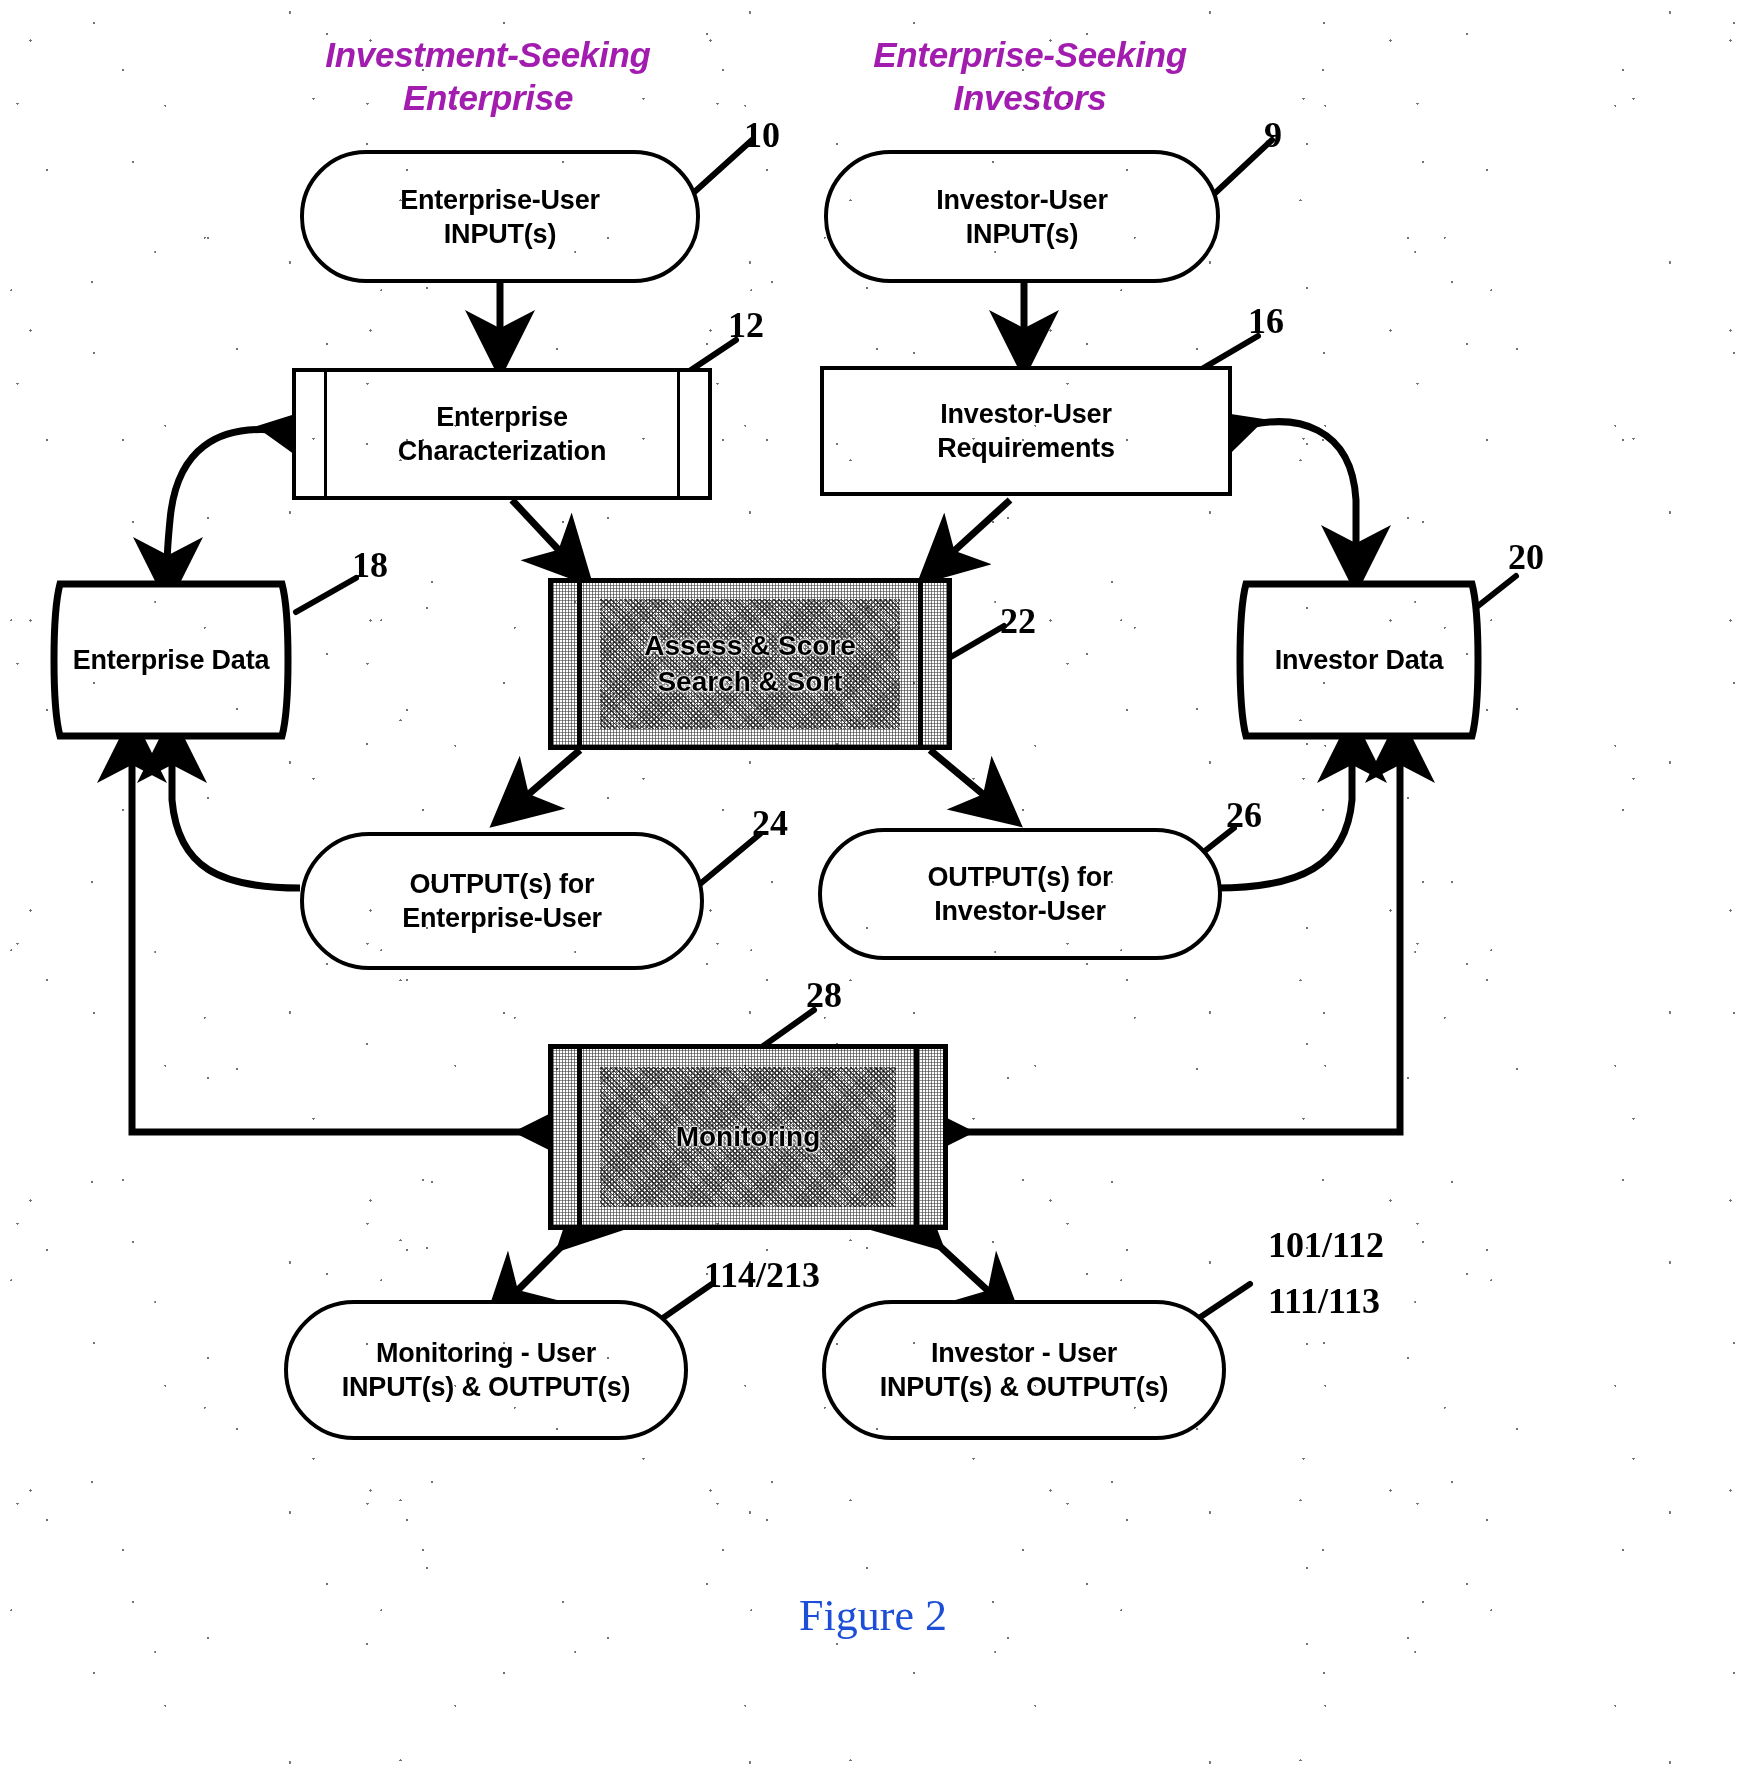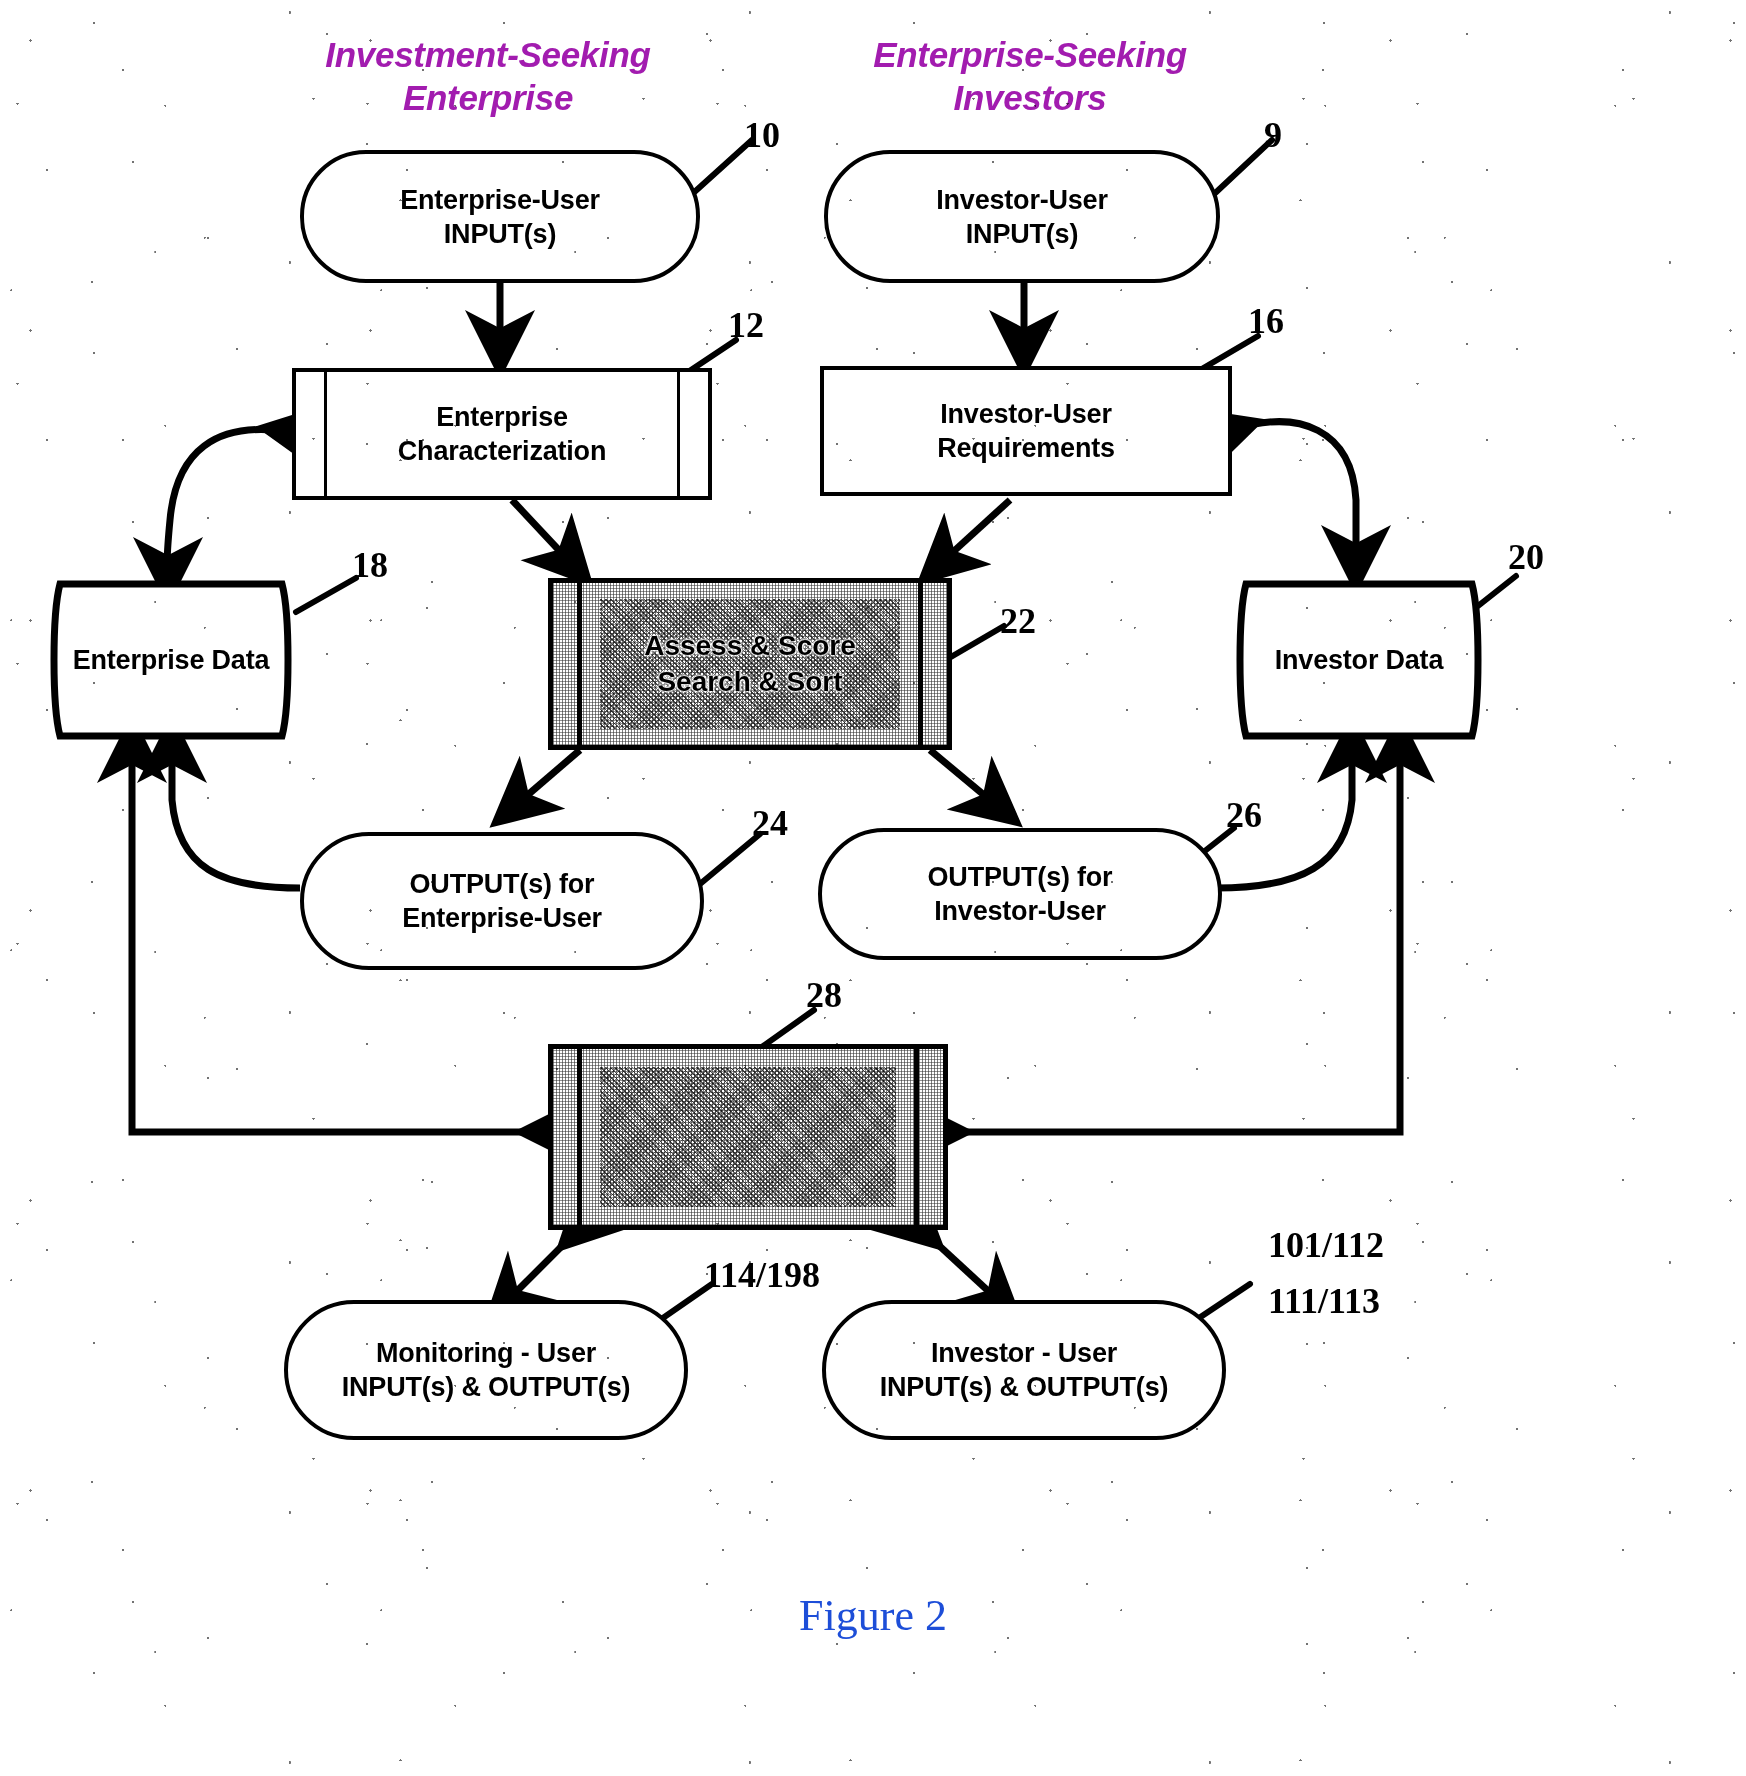--- a/index.html
+++ b/index.html
@@ -247,30 +247,33 @@
       <div>Investor-User</div>
     </div>
   </div>
   <div class="num" style="left:1226px;top:792px;">26</div>
 
   <div class="proc" style="left:548px;top:1044px;width:400px;height:186px;">
     <div class="tex"></div>
     <div class="texcore"></div>
     <div class="sbar" style="left:24px;"></div>
     <div class="sbar" style="right:24px;"></div>
+    <div class="lbl">
+      <div>Monitoring</div>
+    </div>
   </div>
   <div class="num" style="left:806px;top:972px;">28</div>
 
   <div class="stadium" style="left:284px;top:1300px;width:404px;height:140px;border-radius:70px;">
     <div class="ntxt">
       <div>Monitoring - User</div>
       <div>INPUT(s) &amp; OUTPUT(s)</div>
     </div>
   </div>
-  <div class="num" style="left:704px;top:1252px;">114/198</div>
+  <div class="num" style="left:704px;top:1252px;">114/213</div>
 
   <div class="stadium" style="left:822px;top:1300px;width:404px;height:140px;border-radius:70px;">
     <div class="ntxt">
       <div>Investor - User</div>
       <div>INPUT(s) &amp; OUTPUT(s)</div>
     </div>
   </div>
   <div class="num" style="left:1268px;top:1222px;">101/112</div>
   <div class="num" style="left:1268px;top:1278px;">111/113</div>
 

